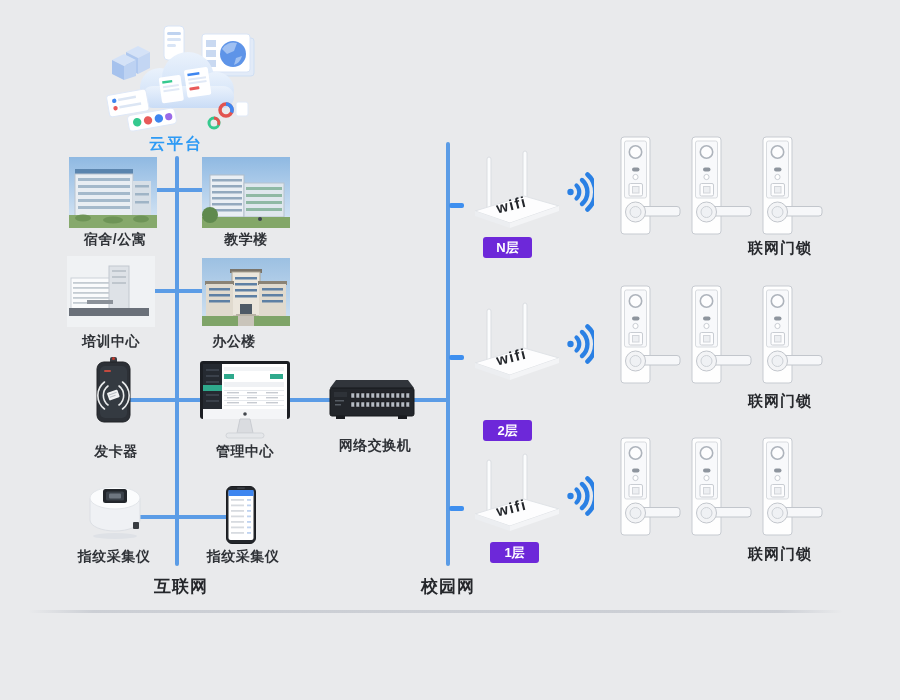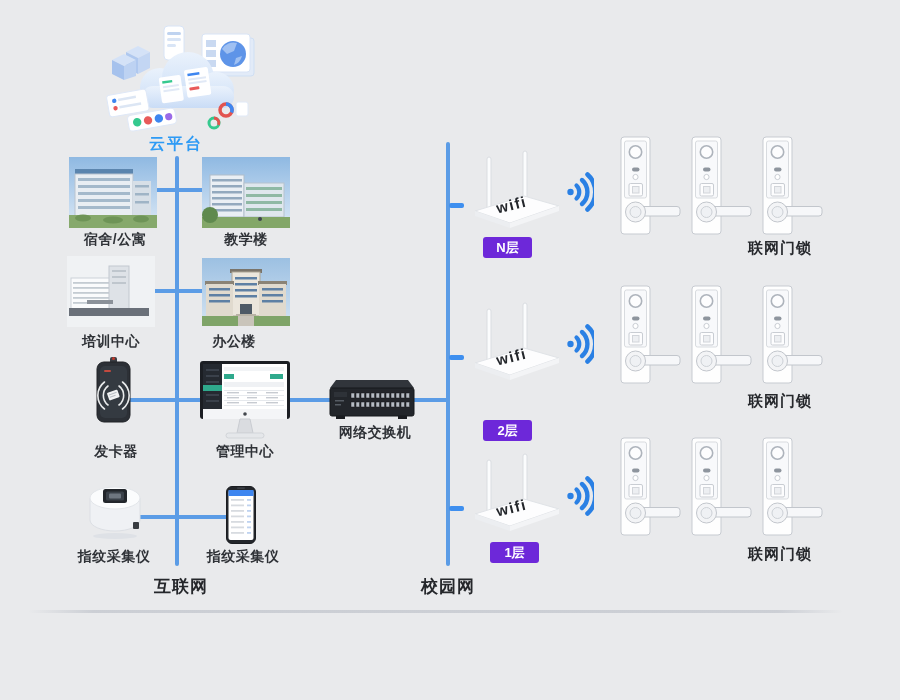--- a/index.html
+++ b/index.html
@@ -303,21 +303,21 @@
         <rect x="53" y="24" width="3.6" height="5"></rect>
         <rect x="58" y="24" width="3.6" height="5"></rect>
         <rect x="63" y="24" width="3.6" height="5"></rect>
         <rect x="68" y="24" width="3.6" height="5"></rect>
         <rect x="73" y="24" width="3.6" height="5"></rect>
         <rect x="78" y="24" width="3.6" height="5"></rect>
     </g>
     <rect x="8" y="38" width="9" height="3" fill="#1A1C20"></rect>
     <rect x="70" y="38" width="9" height="3" fill="#1A1C20"></rect>
   </svg>
-  <div class="lbl" style="left:330px; top:424px; width:90px;">网络交换机</div>
+  <div class="lbl" style="left:330px; top:437px; width:90px;">网络交换机</div>
 
   <svg class="abs" style="left:88px; top:480px;" width="54" height="60" viewBox="0 0 54 60">
     <ellipse cx="27" cy="56" rx="22" ry="3" fill="#DEE1E6"></ellipse>
     <path d="M2 18 v22 a25 11 0 0 0 50 0 v-22" fill="#EFF1F4" stroke="#DCDFE4"></path>
     <ellipse cx="27" cy="18" rx="25" ry="11" fill="#FBFCFD" stroke="#E3E6EA"></ellipse>
     <rect x="15" y="9" width="24" height="14" rx="2.5" fill="#22262B"></rect>
     <rect x="18" y="11.5" width="18" height="9" rx="1.5" fill="#3A4149"></rect>
     <rect x="21" y="13.5" width="12" height="5" rx="1" fill="#6E7680"></rect>
     <rect x="45" y="42" width="6" height="7" rx="1" fill="#383C41"></rect>
   </svg>

